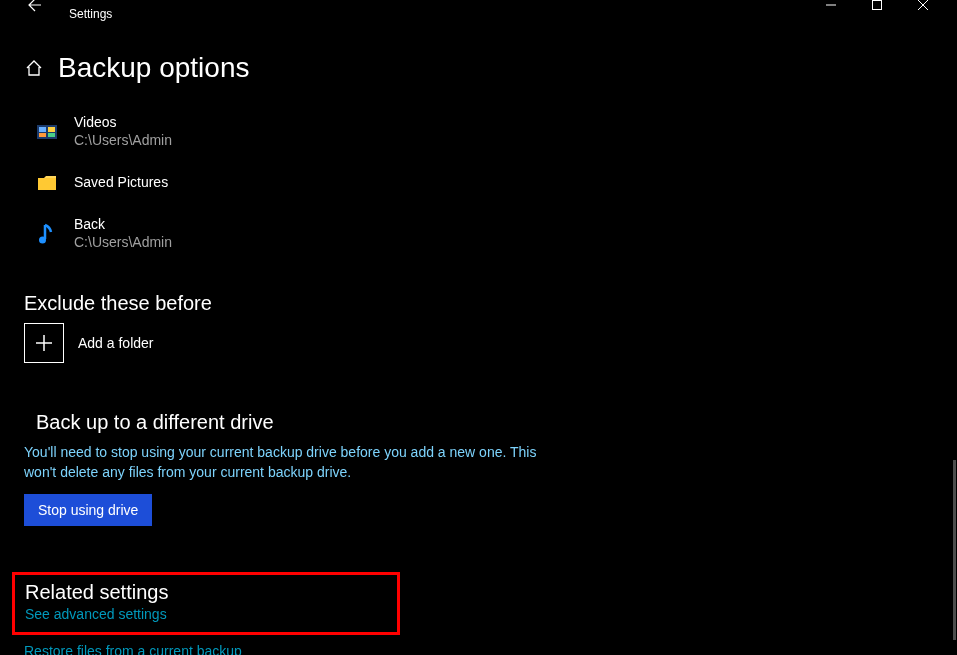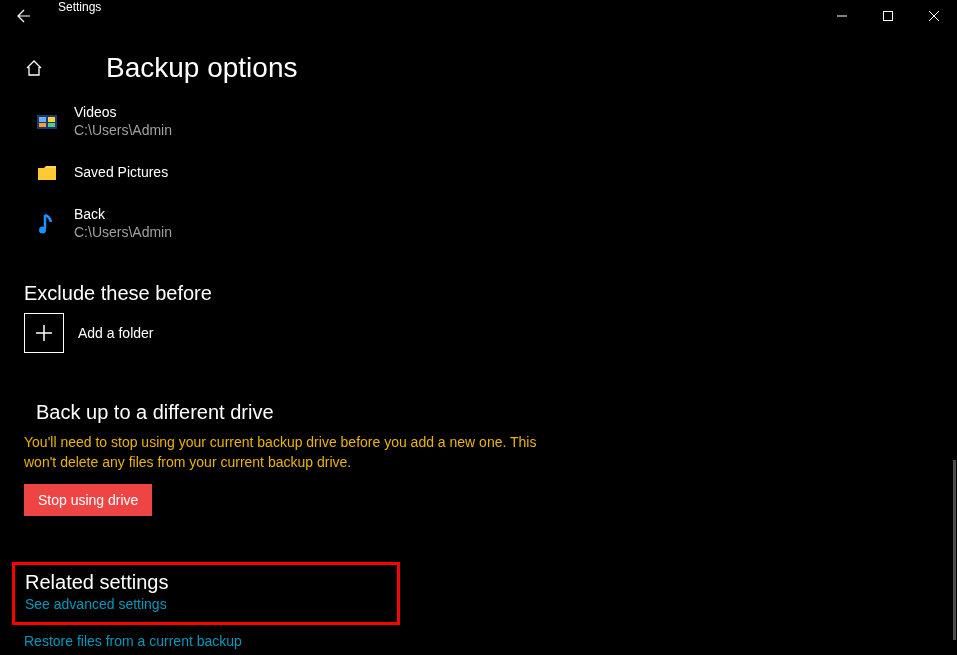--- a/index.html
+++ b/index.html
@@ -8,22 +8,22 @@
     height: 655px;
     background: #000;
     color: #fff;
     font-family: "Segoe UI", Arial, sans-serif;
     font-size: 14px;
     overflow: hidden;
   }
   .titlebar {
     height: 32px;
     display: flex;
-    align-items: flex-start;
-    padding: 0;
+    align-items: flex-end;
+    padding: 11px;
   }
   .titlebar .back {
     width: 48px;
     height: 32px;
     display: flex;
     align-items: center;
     justify-content: center;
     cursor: pointer;
   }
   .titlebar .title {
@@ -42,22 +42,21 @@
     cursor: pointer;
   }
   .content {
     padding-left: 24px;
     padding-right: 24px;
   }
   .page-header {
     display: flex;
     align-items: center;
     margin-top: 20px;
-    margin-bottom: 10px;
-    gap: 48px;
+    margin-bottom: 20px;
   }
   .page-header .home {
     margin-right: 14px;
     display:flex;
     align-items:center;
     cursor:pointer;
   }
   .page-header h1 {
     font-weight: 400;
     font-size: 28px;
@@ -97,28 +96,28 @@
     height: 40px;
     border: 1px solid #fff;
     display:flex;
     align-items:center;
     justify-content:center;
     margin-right: 14px;
     cursor:pointer;
   }
   .add-label { font-size:14px; }
   .body-text {
-    color:#eab308;
+    color:#7dd3fc;
     font-size:14px;
     line-height:20px;
     margin-top:6px;
     max-width: 520px;
   }
   .gray-button {
-    background:#ef4444;
+    background:#1d4ed8;
     color:#fff;
     border:none;
     padding: 8px 14px;
     font-size:14px;
     margin-top:12px;
     cursor:pointer;
   }
   .related-box {
     border: 3px solid #ff0000;
     padding: 6px 10px 10px 10px;

